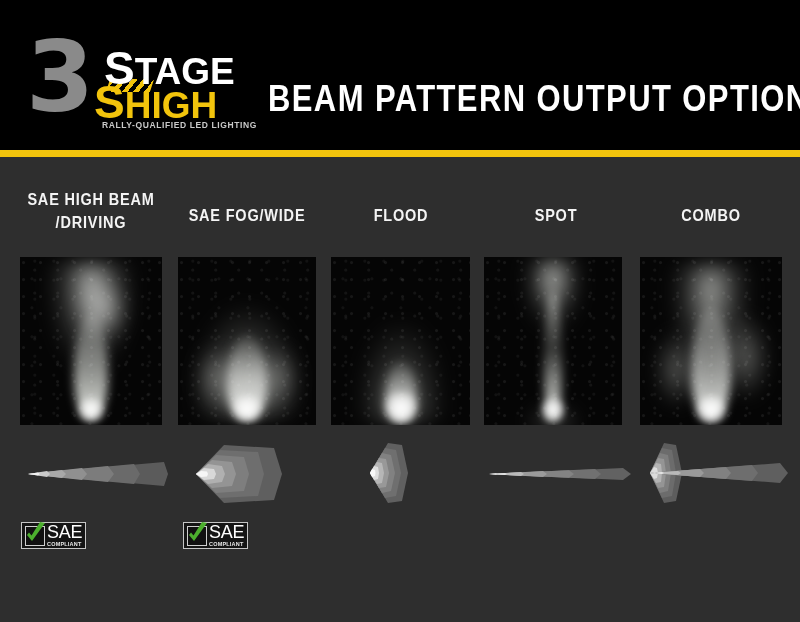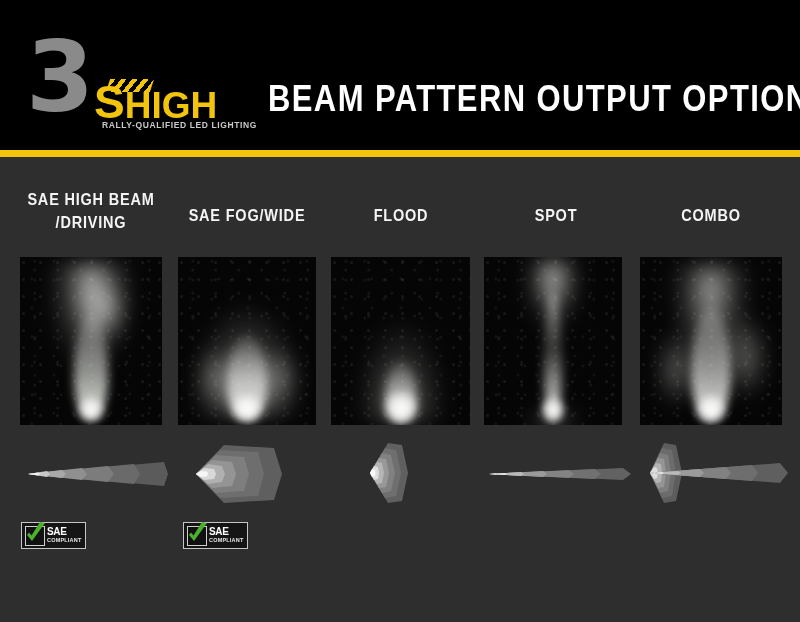--- a/index.html
+++ b/index.html
@@ -134,39 +134,42 @@
   .sae-check {
     position: relative;
     width: 20px; height: 20px;
     border: 1.5px solid #cfcfcf;
     background: #111;
     flex: 0 0 auto;
   }
   .sae-check svg { position: absolute; left: -2px; top: -5px; }
   .sae-text { display: flex; flex-direction: column; line-height: 1; }
   .sae-main {
-    color: #ffffff; font-size: 10px; font-weight: bold;
+    color: #ffffff; font-size: 18px; font-weight: normal;
     letter-spacing: -0.3px; font-family: "Liberation Sans", sans-serif;
   }
   .sae-sub {
     color: #e8e8e8; font-size: 5.5px; font-weight: bold;
     letter-spacing: 0.2px; margin-top: 1px;
     font-family: "Liberation Sans", sans-serif;
   }
 </style>
 </head>
 <body>
 
 <div class="page">
 
   <div class="header">
 
     <div class="logo">
       <div class="logo-3">3</div>
       <div class="logo-slash"></div>
+      <div class="logo-stage">
+        <span class="cap">S</span><span>TAGE</span>
+      </div>
       <div class="logo-series">
         <span class="cap">S</span><span>HIGH</span>
       </div>
       <div class="logo-tag">RALLY-QUALIFIED LED LIGHTING</div>
     </div>
 
     <div class="title">BEAM PATTERN OUTPUT OPTIONS</div>
   </div>
 
   <div class="rule"></div>

